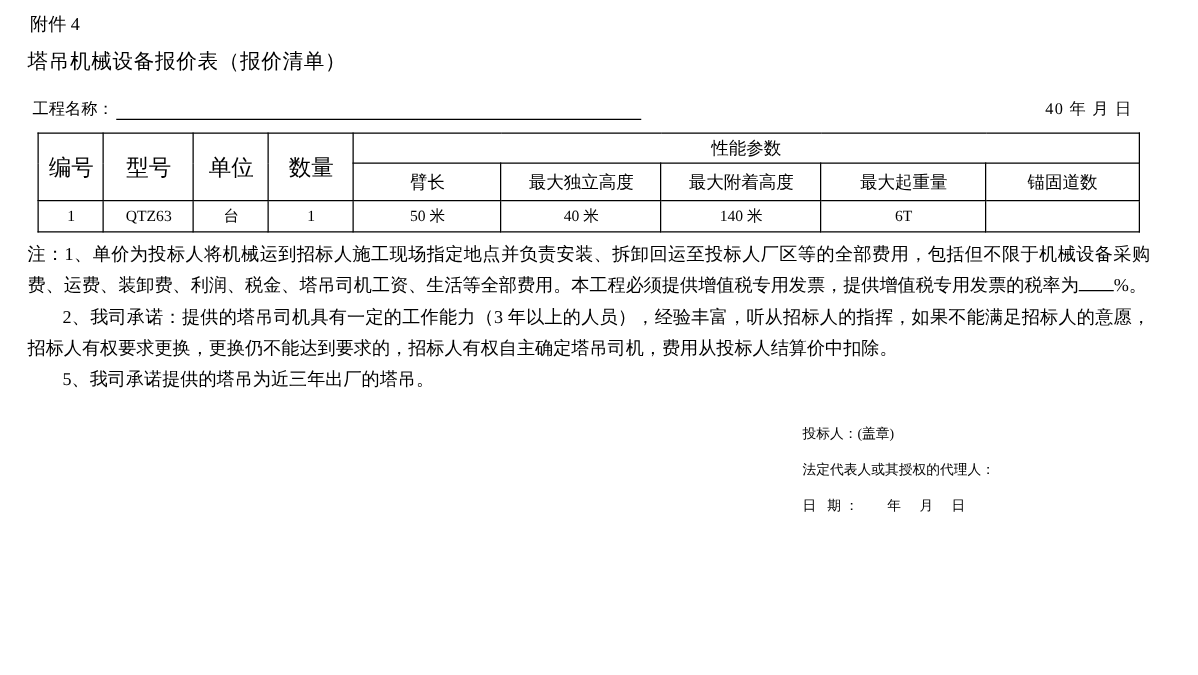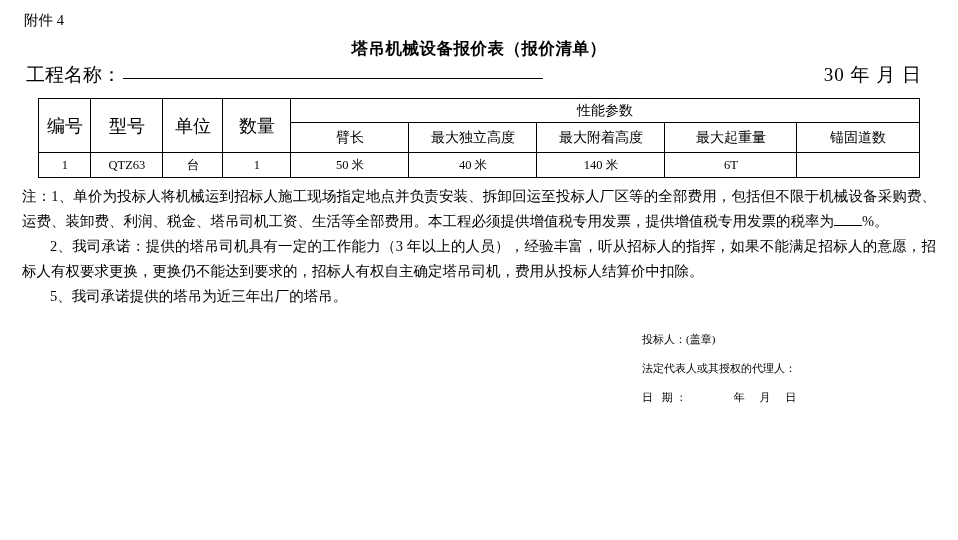--- a/index.html
+++ b/index.html
@@ -12,40 +12,39 @@
     background: #ffffff;
     font-family: "Liberation Serif", "DejaVu Serif", serif;
     color: #000000;
     overflow: hidden;
   }
   .page {
     position: relative;
     width: 958px;
     height: 508px;
     box-sizing: border-box;
-    padding: 8px 22px 0 22px;
+    padding: 8px 38px 0 22px;
   }
   .attach-label {
     font-size: 14.5px;
     line-height: 20px;
     margin-left: 2px;
     margin-top: 2px;
   }
   .doc-title {
-    text-align: center;
     font-size: 16.5px;
-    font-weight: bold;
+    font-weight: normal;
     margin-top: 8px;
     letter-spacing: 0.5px;
   }
   .project-row {
     display: flex;
-    align-items: flex-start;
-    margin-top: 2px;
-    font-size: 19px;
+    align-items: center;
+    margin-top: 18px;
+    font-size: 13px;
     padding-left: 4px;
     padding-right: 14px;
   }
   .project-name-label {
     white-space: nowrap;
   }
   .project-name-blank {
     flex: 0 0 420px;
     border-bottom: 1px solid #000;
     height: 16px;
@@ -131,21 +130,21 @@
 <div class="page">
 
   <div class="attach-label">附件 4</div>
 
   <div class="doc-title">塔吊机械设备报价表（报价清单）</div>
 
   <div class="project-row">
     <span class="project-name-label">工程名称：</span>
     <span class="project-name-blank"></span>
     <span class="project-spacer"></span>
-    <span class="date-line">30    年    月    日</span>
+    <span class="date-line">40    年    月    日</span>
   </div>
 
   <table class="spec">
     <colgroup>
       <col style="width:52px">
       <col style="width:72px">
       <col style="width:60px">
       <col style="width:68px">
       <col style="width:118px">
       <col style="width:128px">
@@ -184,16 +183,16 @@
 
   <div class="notes">
     <p><span>注：1、单价为投标人将机械运到招标人施工现场指定地点并负责安装、拆卸回运至投标人厂区等的全部费用，包括但不限于机械设备采购费、运费、装卸费、利润、税金、塔吊司机工资、生活等全部费用。本工程必须提供增值税专用发票，提供增值税专用发票的税率为</span><span class="u-blank"></span><span>%。</span></p>
     <p class="indent">2、我司承诺：提供的塔吊司机具有一定的工作能力（3 年以上的人员），经验丰富，听从招标人的指挥，如果不能满足招标人的意愿，招标人有权要求更换，更换仍不能达到要求的，招标人有权自主确定塔吊司机，费用从投标人结算价中扣除。</p>
     <p class="indent"><span>5、我司承诺提供的塔吊为</span><span class="u-line">近三年出厂</span><span>的塔吊。</span></p>
   </div>
 
   <div class="signature">
     <div>投标人：(盖章)</div>
     <div>法定代表人或其授权的代理人：</div>
-    <div class="sig-date"><span class="sp">日    期：</span><span class="sp2" style="margin-left:44px">年  月  日</span></div>
+    <div class="sig-date"><span class="sp">日    期：</span><span class="sp2" style="margin-left:20px">年  月  日</span></div>
   </div>
 
 </div>
 
 </body></html>

